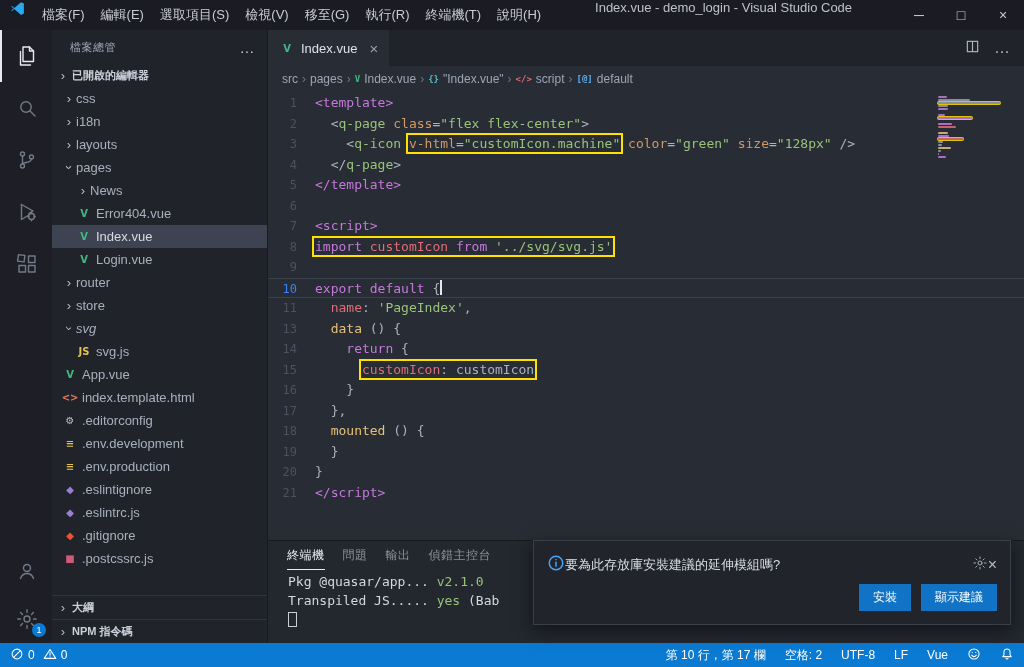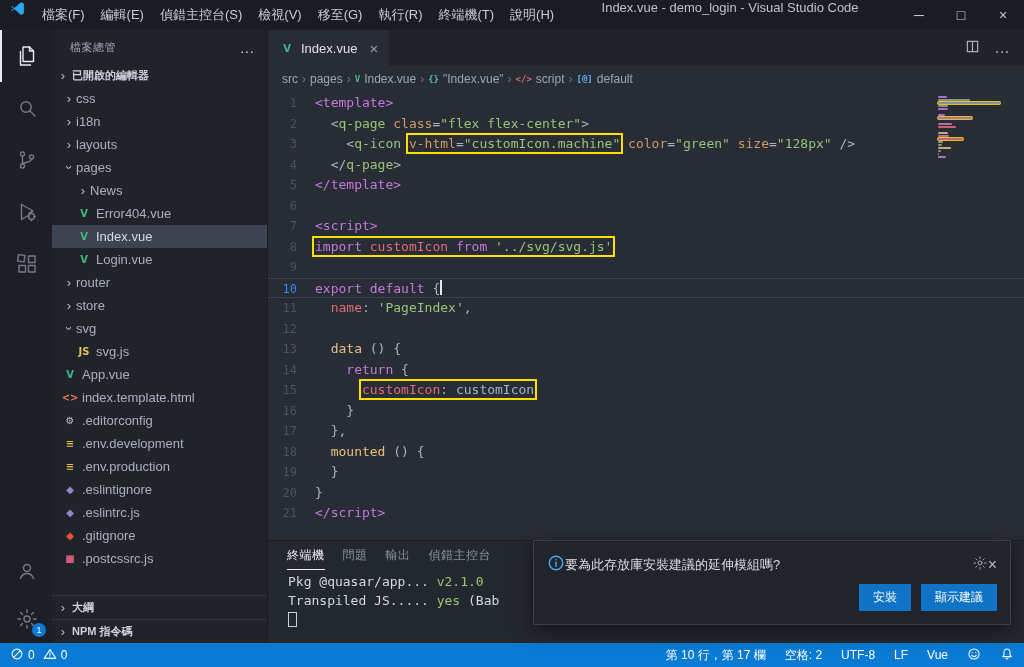--- a/index.html
+++ b/index.html
@@ -104,21 +104,21 @@
 
   <header class="titlebar">
     <span class="logo">
       <svg viewBox="0 0 24 24">
           <path d="M17 3L7.5 11.2 4.2 8.6 3 9.3l3.6 2.7L3 14.7l1.2.7 3.3-2.6L17 21l4-1.8V4.8z" fill="#2aa9f2"></path>
         </svg>
     </span>
     <nav class="menus" id="menus">
         <span class="menu-item">檔案(F)</span>
         <span class="menu-item">編輯(E)</span>
-        <span class="menu-item">偵錯主控台(S)</span>
+        <span class="menu-item">選取項目(S)</span>
         <span class="menu-item">檢視(V)</span>
         <span class="menu-item">移至(G)</span>
         <span class="menu-item">執行(R)</span>
         <span class="menu-item">終端機(T)</span>
         <span class="menu-item">說明(H)</span>
       </nav>
     <div class="win-title">Index.vue - demo_login - Visual Studio Code</div>
     <div class="win-controls">
       <span class="wc">─</span>
       <span class="wc">□</span>
@@ -230,21 +230,21 @@
             <span class="tree-label">Login.vue</span>
           </div>
           <div class="tree-row" style="padding-left: 10px;">
             <span class="chev">›</span>
             <span class="tree-label">router</span>
           </div>
           <div class="tree-row" style="padding-left: 10px;">
             <span class="chev">›</span>
             <span class="tree-label">store</span>
           </div>
-          <div class="tree-row" style="padding-left: 10px;">
+          <div class="tree-row" style="padding-left: 10px; font-style: italic;">
             <span class="chev open">›</span>
             <span class="tree-label">svg</span>
           </div>
           <div class="tree-row" style="padding-left: 24px;">
             <span class="fi" style="color: rgb(227, 194, 77);">JS</span>
             <span class="tree-label">svg.js</span>
           </div>
           <div class="tree-row" style="padding-left: 10px;">
             <span class="fi" style="color: rgb(65, 184, 131);">V</span>
             <span class="tree-label">App.vue</span>
@@ -376,24 +376,20 @@
             </div>
             <div class="code-line current">
               <span class="ln">10</span>
               <span class="lt"><span class="tok-kw">export</span><span class="tok-fg"> </span><span class="tok-kw">default</span><span class="tok-fg"> </span><span class="tok-pun">{</span><span class="cursor"></span></span>
             </div>
             <div class="code-line">
               <span class="ln">11</span>
               <span class="lt"><span class="tok-fg">  </span><span class="tok-prop">name</span><span class="tok-pun">: </span><span class="tok-str">'PageIndex'</span><span class="tok-pun">,</span></span>
             </div>
             <div class="code-line">
-              <span class="ln">12</span>
-              <span class="lt"></span>
-            </div>
-            <div class="code-line">
               <span class="ln">13</span>
               <span class="lt"><span class="tok-fg">  </span><span class="tok-fn">data</span><span class="tok-pun"> () {</span></span>
             </div>
             <div class="code-line">
               <span class="ln">14</span>
               <span class="lt"><span class="tok-fg">    </span><span class="tok-kw">return</span><span class="tok-pun"> {</span></span>
             </div>
             <div class="code-line">
               <span class="ln">15</span>
               <span class="lt"><span class="tok-fg">      </span><span class="hlbox"><span class="tok-prop">customIcon</span><span class="tok-pun">: </span><span class="tok-fg">customIcon</span></span></span>

